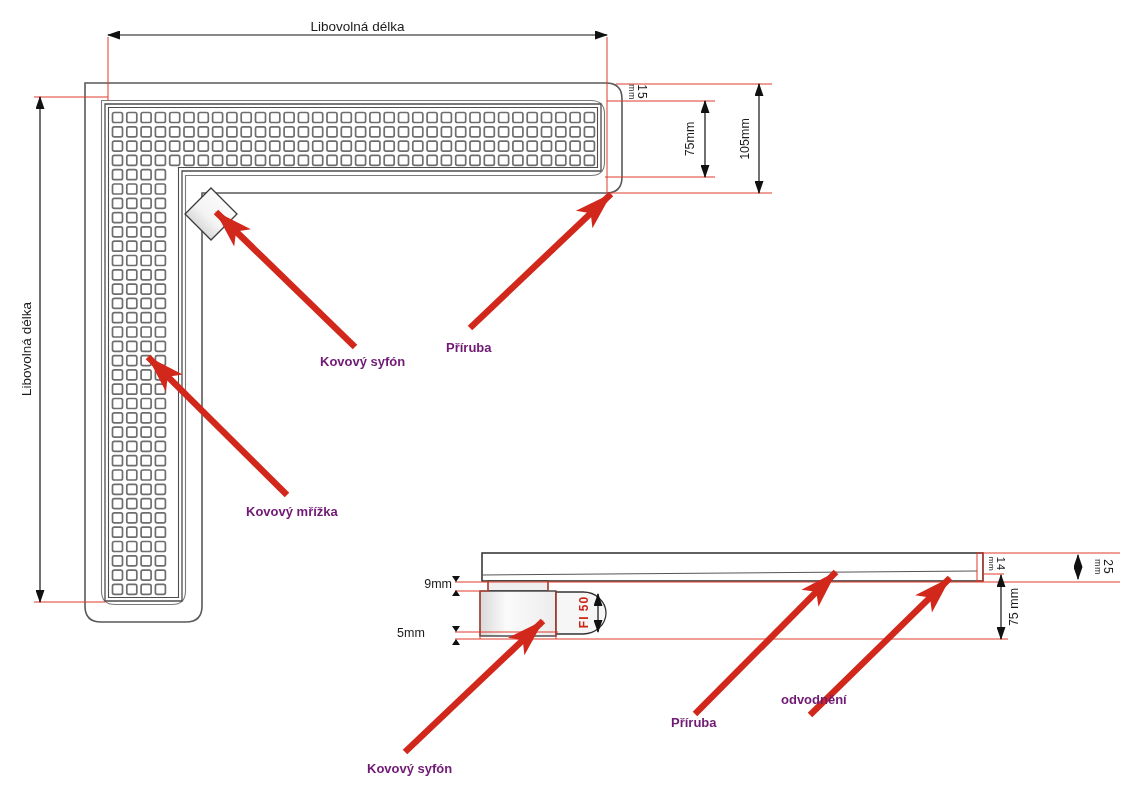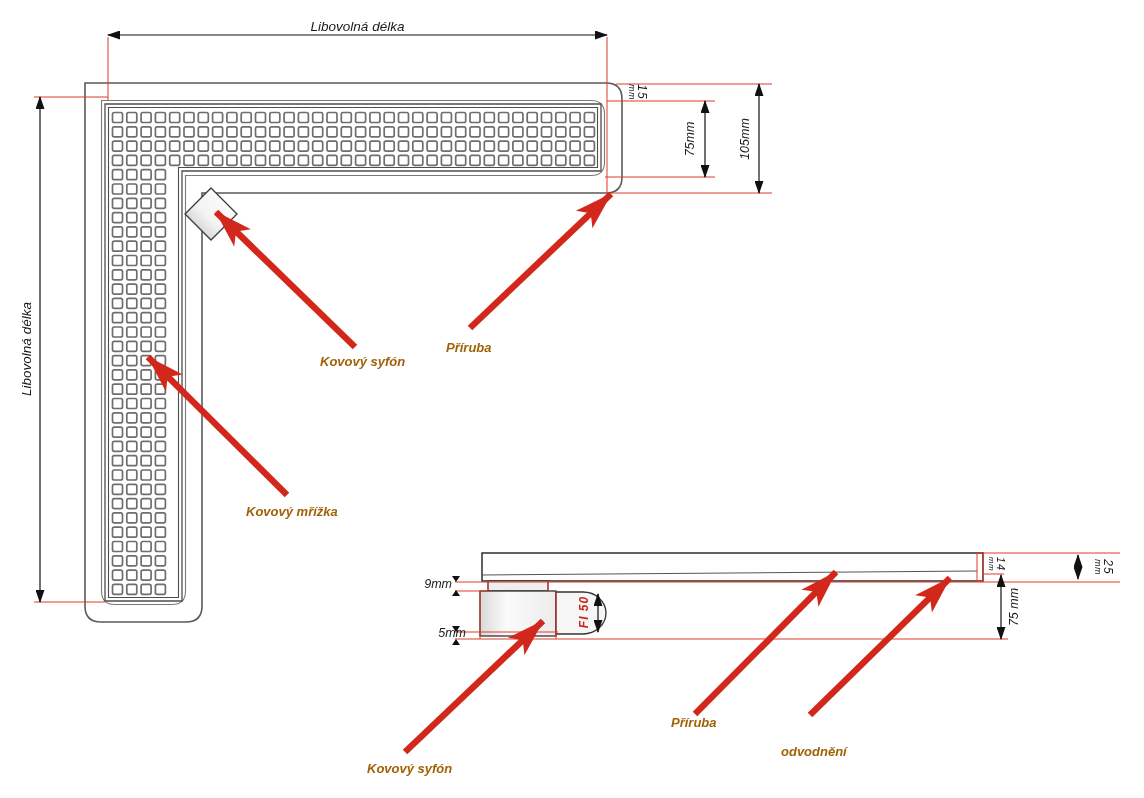--- a/index.html
+++ b/index.html
@@ -1,19 +1,19 @@
 <!DOCTYPE html>
 <html><head>
 <meta charset="utf-8">
 <style>
   html,body{margin:0;padding:0;background:#fff;}
   #canvas{position:relative;width:1144px;height:798px;background:#fff;overflow:hidden;
-          font-family:"Liberation Sans","DejaVu Sans",sans-serif;font-style:italic;}
+          font-family:"Liberation Sans","DejaVu Sans",sans-serif;}
   #art{position:absolute;left:0;top:0;}
-  .lbl{position:absolute;font-weight:700;font-size:13px;color:#a16207;white-space:nowrap;}
+  .lbl{position:absolute;font-weight:700;font-size:13px;color:#701a75;white-space:nowrap;}
   .dimtxt{position:absolute;font-size:12.5px;color:#1a1a1a;white-space:nowrap;}
   .vtext{position:absolute;white-space:nowrap;transform:translate(-50%,-50%) rotate(-90deg);}
   .vblock{position:absolute;display:flex;flex-direction:column;align-items:center;line-height:1;
           transform:translate(-50%,-50%) rotate(90deg);}
   .vblock .big{font-size:12px;color:#1a1a1a;letter-spacing:1px;}
   .vblock .small{font-size:9px;color:#1a1a1a;letter-spacing:.5px;}
   .fi50{color:#cc2416;font-weight:700;font-size:12px;letter-spacing:1px;}
   .dimfont{font-size:12.5px;color:#1a1a1a;}
   #grille-squares rect{fill:#ffffff;stroke:#6e6e6e;stroke-width:1.7;}
   .rightalign{text-align:right;}
@@ -392,29 +392,29 @@
   <span class="small">mm</span>
 </div>
 <span class="vtext dimfont" style="left:690px;top:139px;">75mm</span>
 <span class="vtext dimfont" style="left:745px;top:139px;">105mm</span>
 
 <span class="lbl" style="left:320px;top:354px;">Kovový syfón</span>
 <span class="lbl" style="left:446px;top:340px;">Příruba</span>
 <span class="lbl" style="left:246px;top:504px;">Kovový mřížka</span>
 
 <span class="dimtxt rightalign" style="left:412px;top:577px;width:40px;text-align:right;">9mm</span>
-<span class="dimtxt rightalign" style="left:426px;top:626px;width:40px;">5mm</span>
+<span class="dimtxt rightalign" style="left:391px;top:626px;width:40px;text-align:center;">5mm</span>
 <span class="vtext fi50" style="left:584px;top:612px;">FI 50</span>
 <div class="vblock" style="left:996px;top:564px;">
   <span class="big" style="font-size:11px;">14</span>
   <span class="small" style="font-size:8px;">mm</span>
 </div>
 <span class="vtext dimfont" style="left:1014px;top:607px;">75 mm</span>
 <div class="vblock" style="left:1103px;top:567px;">
   <span class="big">25</span>
   <span class="small">mm</span>
 </div>
 
 <span class="lbl" style="left:671px;top:715px;">Příruba</span>
-<span class="lbl" style="left:781px;top:744px;">odvodnění</span>
+<span class="lbl" style="left:781px;top:692px;">odvodnění</span>
 <span class="lbl" style="left:367px;top:761px;">Kovový syfón</span>
 
 </div>
 
 </body></html>

